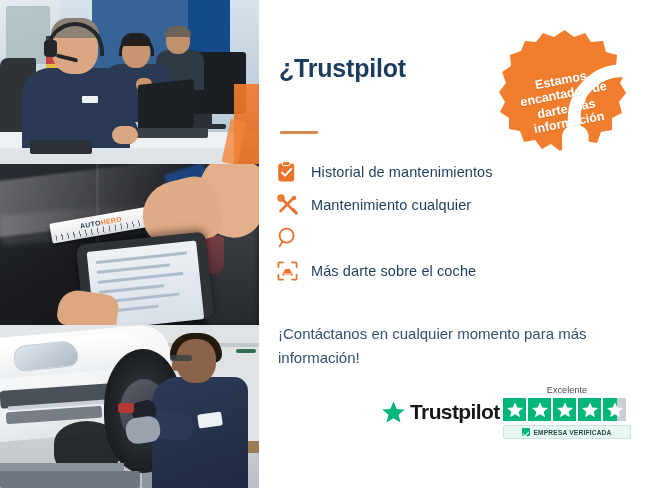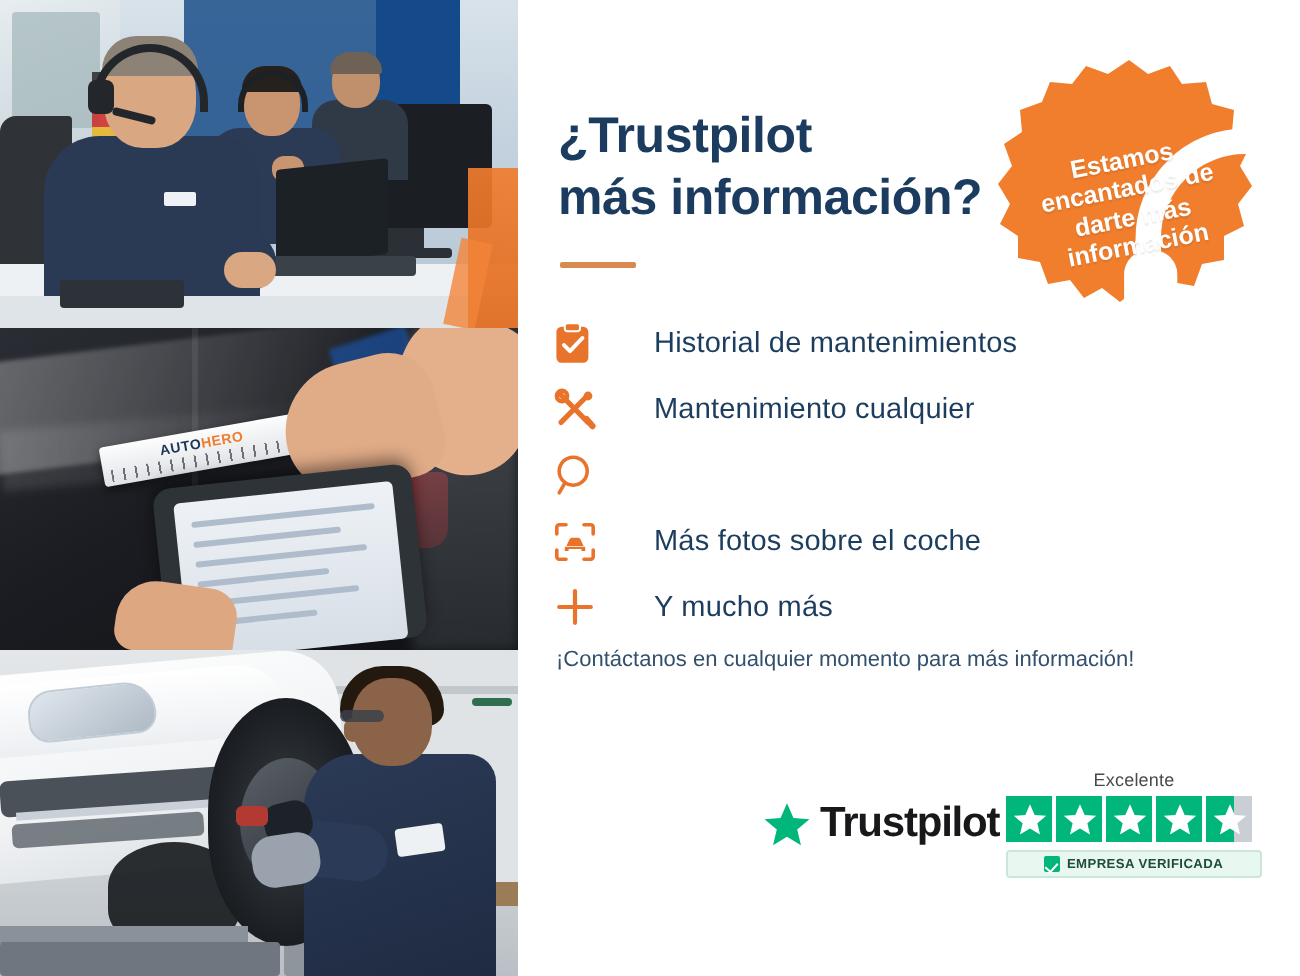--- a/index.html
+++ b/index.html
@@ -209,28 +209,28 @@
   .badge-ico { position:absolute; left:58px; top:23px; width:22px; height:19px; }
   .badge-txt { position:absolute; left:0; top:0; width:133px; height:130px;
       display:flex; align-items:center; justify-content:center; }
   .badge-txt span { display:block; transform:rotate(-11deg);
       color:#fff; font-weight:bold; font-size:12.5px; line-height:1.14;
       text-align:center; text-shadow:0 1px 1px rgba(0,0,0,.10);
       margin-top:16px; width:112px; }
 
   
   .flist { position:absolute; left:18px; top:155px; width:360px; }
-  .fitem { display:flex; align-items:center; height:33px;gap:16px; }
+  .fitem { display:flex; align-items:center; height:33px; }
   .fico { width:34px; flex:0 0 34px; display:flex; align-items:center; justify-content:flex-start; }
   .fico svg { display:block; }
   .flabel { font-size:14.5px; color:#1d3d5e; letter-spacing:.1px; }
 
   
   .copy { position:absolute; left:19px; top:322px; width:360px;
-      font-size:11px; line-height:1.62; color:#32506e; }
+      font-size:15px; line-height:1.62; color:#32506e; }
 
   
   .tp { position:absolute; left:122px; top:385px; width:250px; height:62px; }
   .tp-logo { position:absolute; left:0; top:15px; display:flex; align-items:flex-start; gap:4px; }
   .tp-logo-txt { font-size:21px; font-weight:bold; color:#18181b; letter-spacing:-.6px; }
   .tp-right { position:absolute; left:122px; top:0; width:128px; }
   .tp-excel { font-size:9px; color:#4a4a4a; text-align:center; margin-bottom:3px; letter-spacing:.1px;}
   .stars { display:flex; gap:2px; }
   .star { width:23px; height:23px; background:#00b67a; position:relative; }
   .star svg { position:absolute; left:2.5px; top:2.5px; }
@@ -351,21 +351,21 @@
       <div class="t-arm"></div>
       <div class="t-glove2"></div>
       <div class="t-glove"></div>
       <div class="tool"></div>
     </div>
 
   </div>
 
   <div class="content">
 
-    <h1 class="heading"><span>¿Trustpilot</span><br><span>más información?</span></h1>
+    <h1 class="heading"><span>¿Trustpilot</span><br></h1>
 
     <div class="divider"></div>
 
     <div class="badge">
       <svg viewBox="0 0 133 130" aria-hidden="true">
         <path d="M66.5 2 L76 9 L87 5 L93 14 L105 13 L108 24 L119 27 L118 38 L127 45 L122 55 L128 65 L121 74 L124 85 L114 90 L114 102 L103 104 L99 115 L88 113 L80 121 L71 116 L62 123 L53 116 L44 121 L37 112 L26 114 L22 103 L11 101 L11 90 L2 84 L7 74 L1 64 L8 55 L4 44 L13 38 L12 27 L23 23 L27 13 L38 14 L45 5 L56 9 Z" fill="#f07e2d"></path>
       </svg>
       <div class="badge-ico">
         <svg viewBox="0 0 22 19" width="22" height="19">
           <path d="M3 13 V10 a8 8 0 0 1 16 0 v3" fill="none" stroke="#fff" stroke-width="2.1" stroke-linecap="round"></path>
@@ -421,34 +421,23 @@
             <g fill="none" stroke="#e8742b" stroke-width="1.8" stroke-linecap="round">
               <path d="M1.4 6 V2.6 a1.2 1.2 0 0 1 1.2 -1.2 H6"></path>
               <path d="M15 1.4 h3.4 a1.2 1.2 0 0 1 1.2 1.2 V6"></path>
               <path d="M19.6 14 v3.4 a1.2 1.2 0 0 1 -1.2 1.2 H15"></path>
               <path d="M6 18.6 H2.6 a1.2 1.2 0 0 1 -1.2 -1.2 V14"></path>
             </g>
             <path d="M5.4 12.4 h10.2 v2.1 h-1.9 v-1 H7.3 v1 H5.4 z" fill="#e8742b"></path>
             <path d="M6.2 12 l1.5 -3.3 a1.3 1.3 0 0 1 1.2 -.8 h3.2 a1.3 1.3 0 0 1 1.2 .8 L14.8 12 z" fill="#e8742b"></path>
           </svg>
         </div>
-        <div class="flabel">Más fotos sobre el coche</div>
-      </div>
-
-      <div class="fitem">
-        <div class="fico">
-          <svg width="21" height="21" viewBox="0 0 21 21">
-            <g stroke="#e8742b" stroke-width="2.1" stroke-linecap="round">
-              <line x1="10.5" y1="2.6" x2="10.5" y2="18.4"></line>
-              <line x1="2.6" y1="10.5" x2="18.4" y2="10.5"></line>
-            </g>
-          </svg>
-        </div>
-        <div class="flabel">Y mucho más</div>
-      </div>
+        <div class="flabel">Más darte sobre el coche</div>
+      </div>
+
 
     </div>
 
     <div class="copy">
       <div>¡Contáctanos en cualquier momento para más información!</div>
     </div>
 
     <div class="tp">
       <div class="tp-logo">
         <svg width="25" height="25" viewBox="0 0 24 24">

